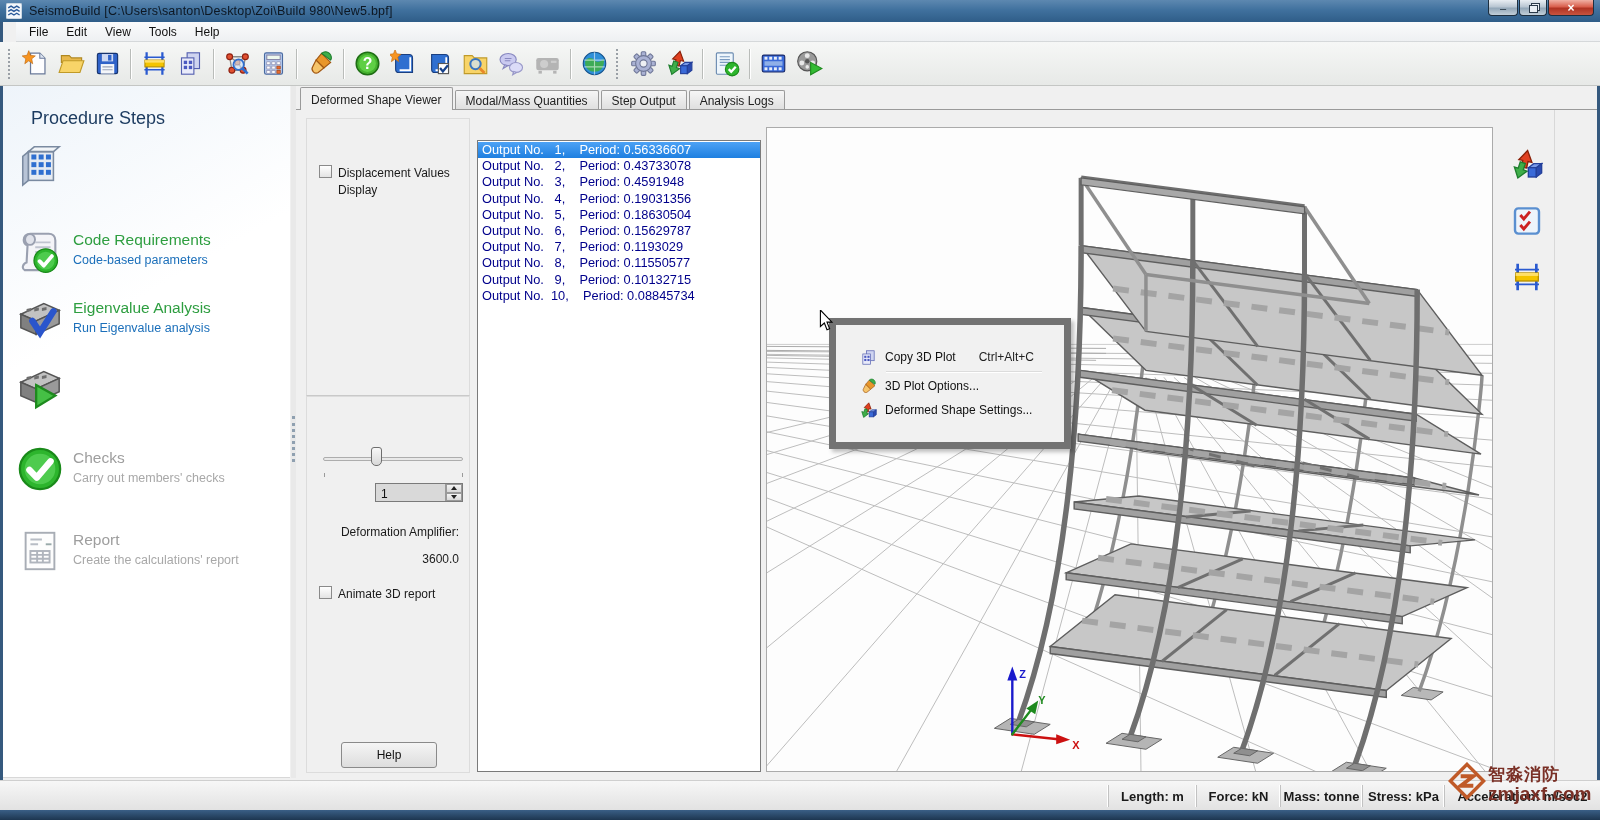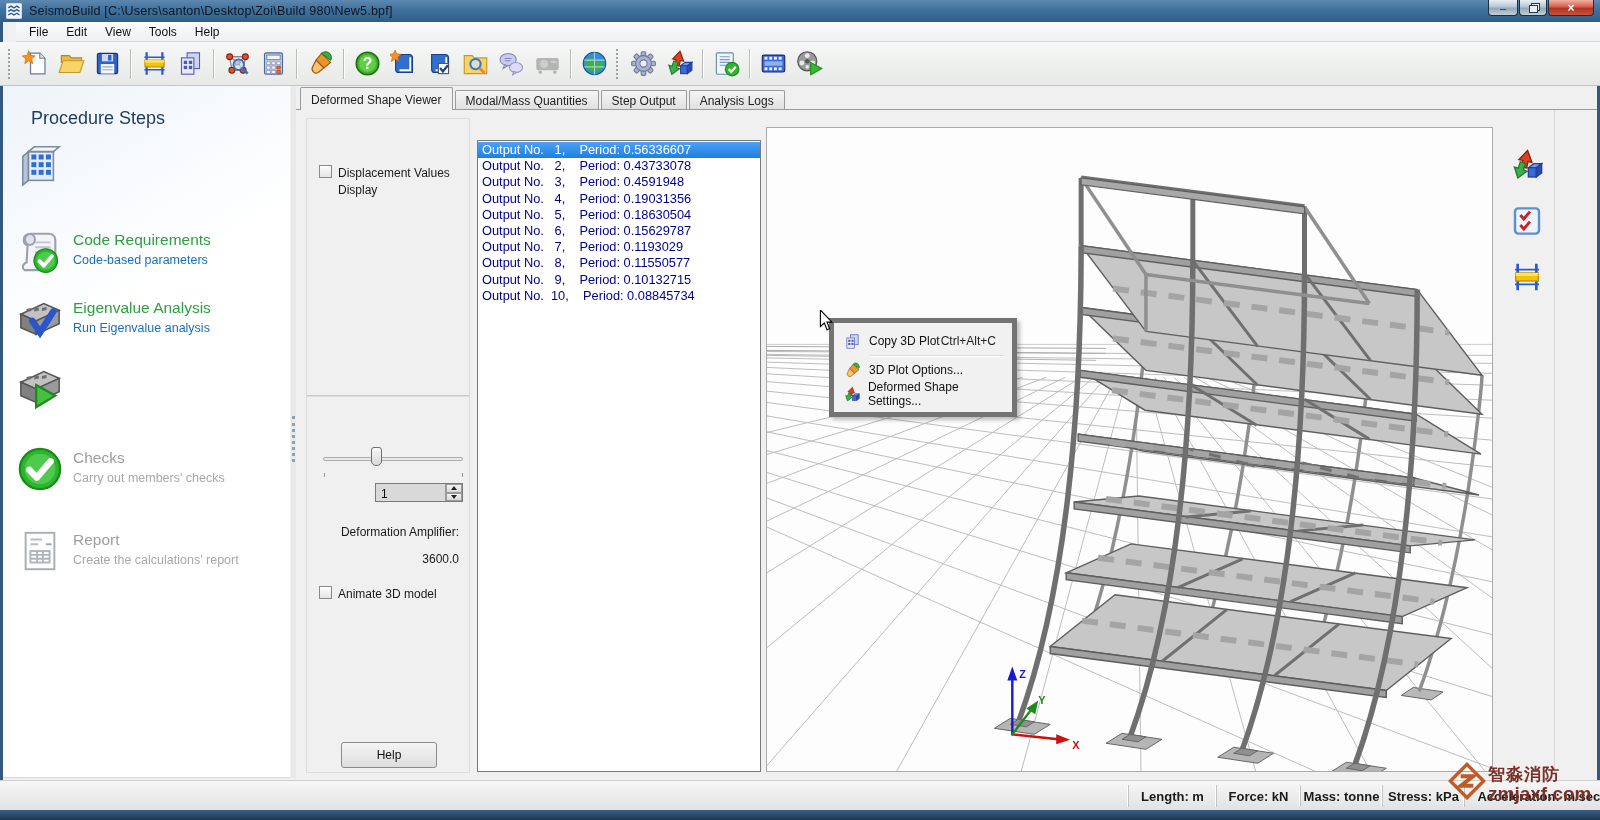--- a/index.html
+++ b/index.html
@@ -76,38 +76,38 @@
     background:linear-gradient(#f5f5f5,#dddddd); font-size:12px; color:#111; display:flex; align-items:center; justify-content:center; }
 
   
   .listbox { position:absolute; left:477px; top:140px; width:284px; height:632px; background:#fff; border:1px solid #7a7a7a; padding-top:1px; }
   .lr { height:16.2px; font-size:12.8px; color:#00008b; white-space:pre; padding-left:4px; line-height:16px; }
   .lr.sel { background:linear-gradient(#4da2f5,#1e7fe0); color:#fff; }
 
   
   .view3d { position:absolute; left:766px; top:127px; width:727px; height:645px; background:#fdfdfd; border:1px solid #ababab; }
   .view3d svg.scene { position:absolute; inset:0; }
-  .ctxmenu { position:absolute; left:62px; top:190px; width:188px; background:#f1f1f1; border:5px solid #737373;
-    box-shadow:3px 3px 4px rgba(0,0,0,.25); padding:6px; z-index:5; }
+  .ctxmenu { position:absolute; left:62px; top:190px; width:242px; background:#f1f1f1; border:7px solid #737373;
+    box-shadow:3px 3px 4px rgba(0,0,0,.25); padding:20px; z-index:5; }
   .mi { display:flex; align-items:center; height:24px; font-size:12px; color:#111; }
   .mi svg { width:17px; height:17px; margin:0 8px 0 4px; }
   .mi .sc { margin-left:auto; padding-right:10px; color:#222; }
   .msep { height:1px; background:#dcdcdc; margin:2px 2px 2px 30px; box-shadow:0 1px 0 #fff; }
   .cursor { position:absolute; left:52px; top:182px; z-index:6; }
 
   
   .rstrip { position:absolute; left:1502px; top:145px; width:50px; display:flex; flex-direction:column; align-items:center; }
   .rbtn { width:40px; height:40px; margin-bottom:16px; display:flex; align-items:center; justify-content:center; }
   .rbtn svg { width:32px; height:32px; }
   .redge { position:absolute; left:1554px; top:110px; width:1px; height:664px; background:#d8d8d8; }
 
   
   .statusbar { position:absolute; left:0; top:780px; width:1600px; height:30px; background:linear-gradient(#f7f7f7,#e2e2e2); border-top:1px solid #cfcfcf; }
   .seg { position:absolute; top:4px; height:22px; border-left:1px solid #c2c2c2; box-shadow:-1px 0 0 #fff; display:flex; align-items:center; justify-content:center;
-    font-size:13px; font-weight:600; color:#1a1a1a;margin-left:20px; }
+    font-size:13px; font-weight:600; color:#1a1a1a; }
   .navybar { position:absolute; left:0; top:810px; width:1600px; height:10px; background:linear-gradient(#3a5f86,#1d3650); }
 
   
   .wm { position:absolute; left:1448px; top:762px; z-index:9; display:flex; }
   .wm svg { width:38px; height:38px; }
   .wm .wt { color:#7a3026; font-weight:bold; line-height:1.05; margin-left:2px; margin-top:4px; }
   .wm .wt .cn { font-size:17px; letter-spacing:1px; }
   .wm .wt .en { font-size:19px; }
 </style>
 </head>
@@ -568,21 +568,21 @@
           </span>
         <span class="sb">
             <i class="arr-dn"></i>
           </span>
       </span>
     </div>
     <div class="rlabel" style="top:128px">Deformation Amplifier:</div>
     <div class="rlabel" style="top:155px">3600.0</div>
     <div class="cbrow" style="left:12px; top:189px;">
       <span class="cbx"></span>
-      <span class="lbl">Animate 3D model</span>
+      <span class="lbl">Animate 3D report</span>
     </div>
     <div class="helpbtn">
         <span>Help</span>
       </div>
   </div>
 
   <div class="listbox">
     <div class="lr sel">Output No.   1,    Period: 0.56336607</div>
     <div class="lr">Output No.   2,    Period: 0.43733078</div>
     <div class="lr">Output No.   3,    Period: 0.4591948</div>

